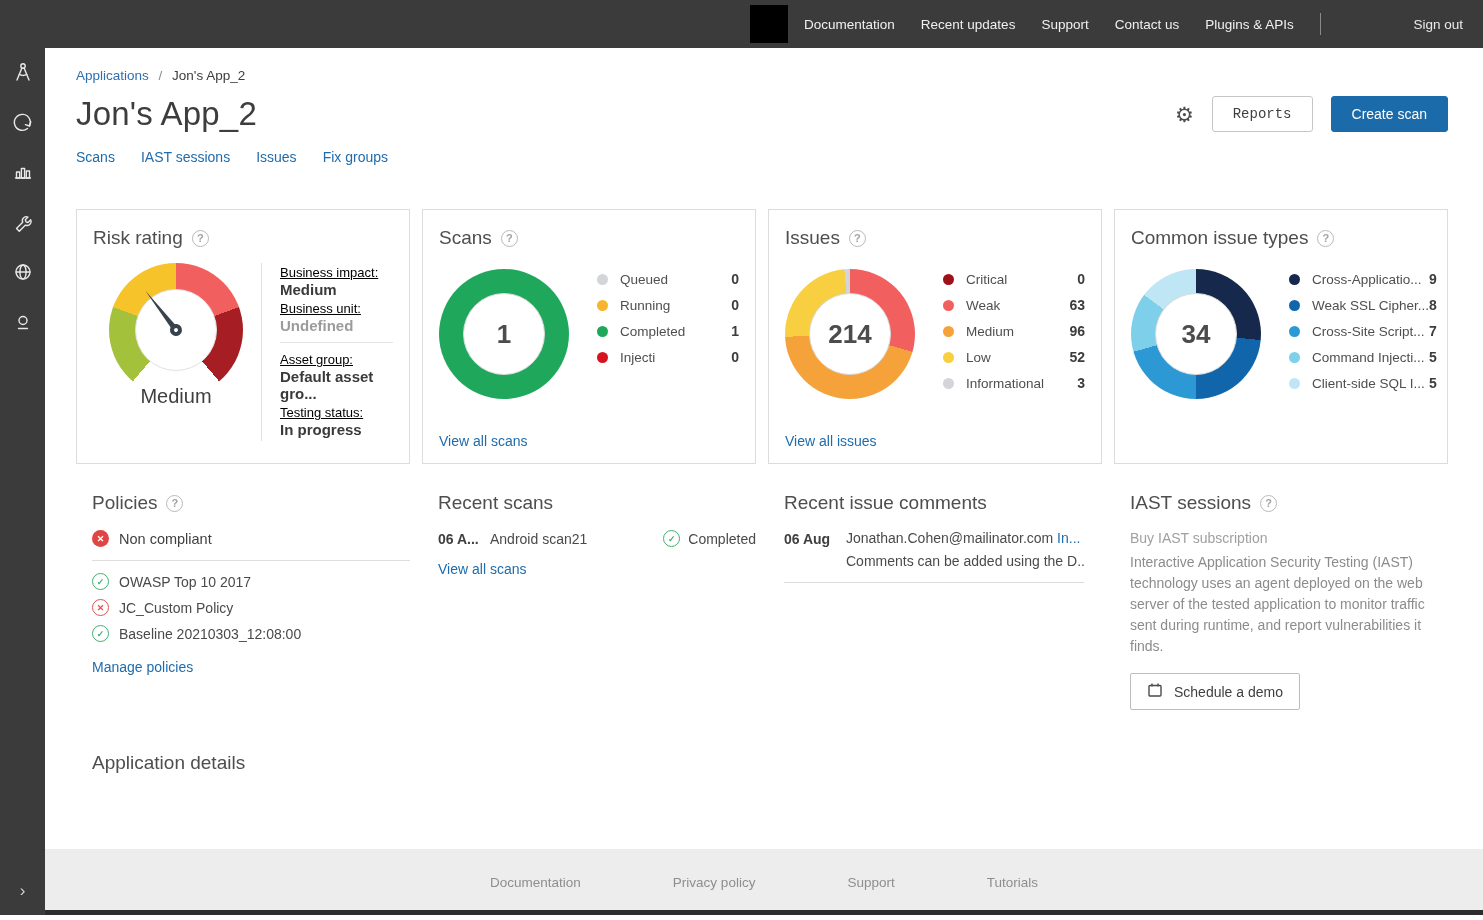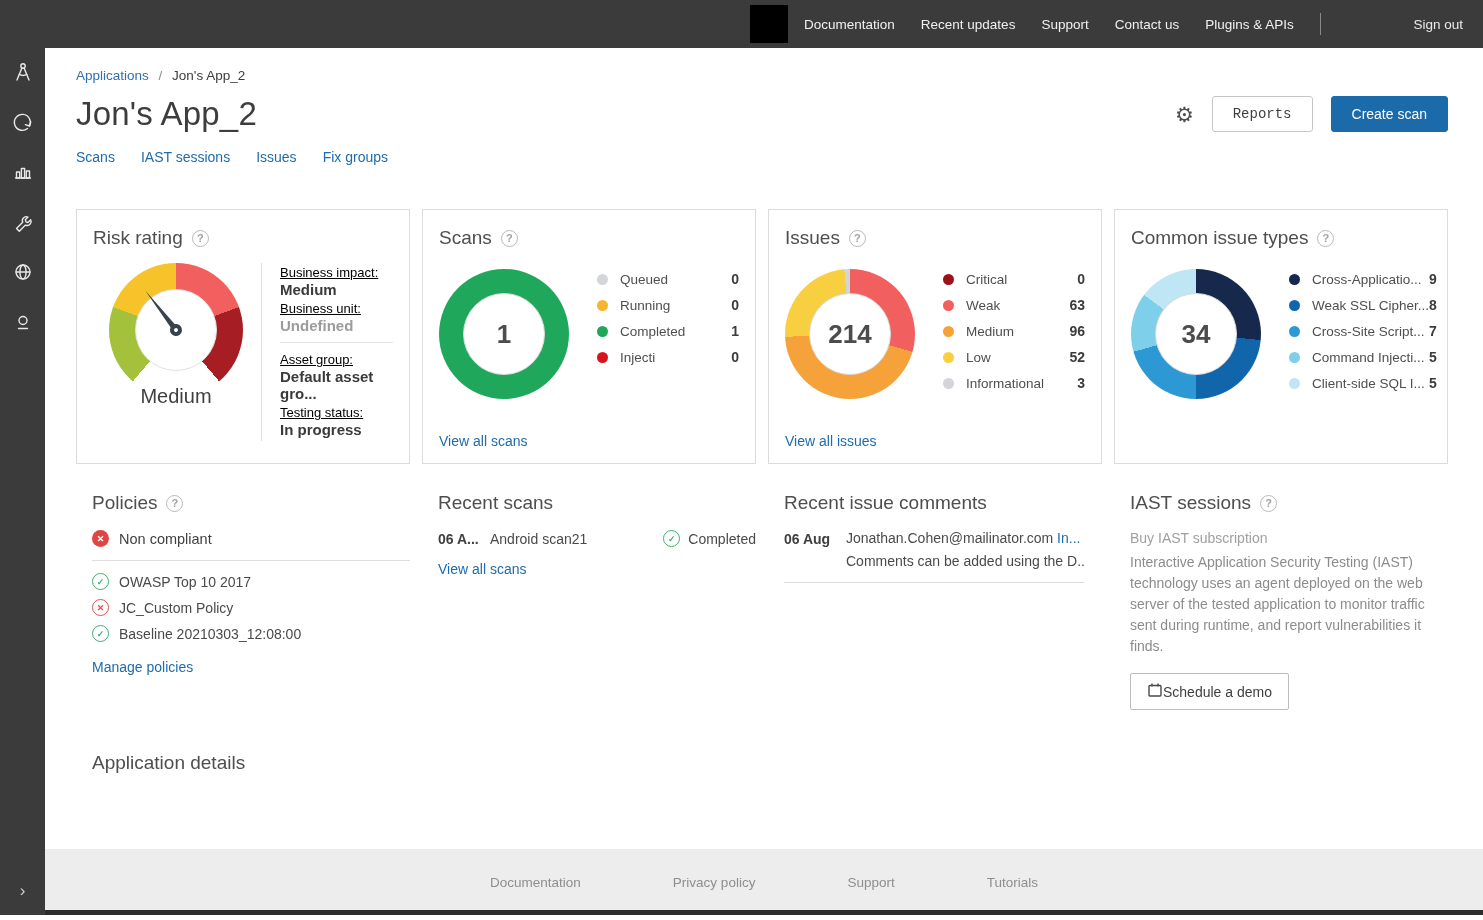--- a/index.html
+++ b/index.html
@@ -118,21 +118,21 @@
 
   .comment-row { display:flex; width:300px; font-size:14px; }
   .comment-date { font-weight:700; color:#3f3f3f; width:62px; flex:0 0 auto; padding-top:1px; }
   .comment-body { flex:1; min-width:0; }
   .comment-line1 { white-space:nowrap; overflow:hidden; color:#4a4a4a; }
   .comment-line2 { margin-top:7px; color:#4a4a4a; white-space:nowrap; overflow:hidden; }
   .comment-hr { border:none; border-top:1px solid #dcdcdc; margin-top:13px; width:300px; }
 
   .iast-sub { color:#a0a0a0; font-size:14px; }
   .iast-body { color:#8c8c8c; font-size:14px; line-height:1.5; margin-top:6px; width:302px; }
-  .demo-btn { margin-top:16px; display:inline-flex; align-items:center; gap:0; background:#fff;
+  .demo-btn { margin-top:16px; display:inline-flex; align-items:center; gap:11px; background:#fff;
               border:1px solid #bdbdbd; border-radius:2px; padding:8px 16px; font-size:14px;
               color:#3f3f3f; cursor:pointer; }
   .cal-ic svg { stroke:#4a4a4a; fill:none; stroke-width:1.4; }
 
   
   .app-details { margin-top:42px; padding:0 16px; }
   .appid-row { display:flex; align-items:center; margin-top:14px; }
   .appid-label { font-size:13.5px; color:#5a5a5a; }
   .appid-value { font-size:14px; font-weight:700; color:#3f3f3f; margin-left:12px; }
   .copy-ic { margin-left:14px; cursor:pointer; display:inline-flex; }

